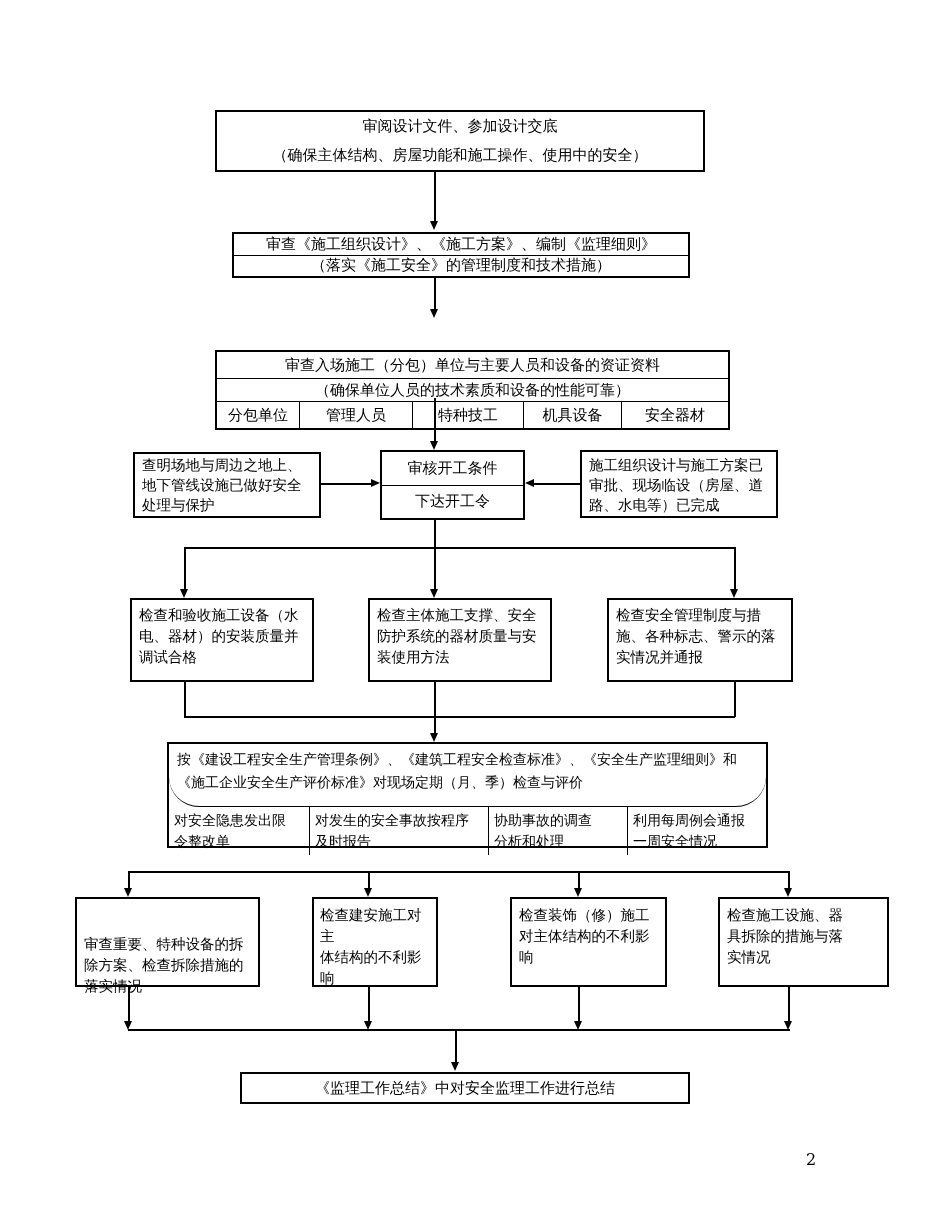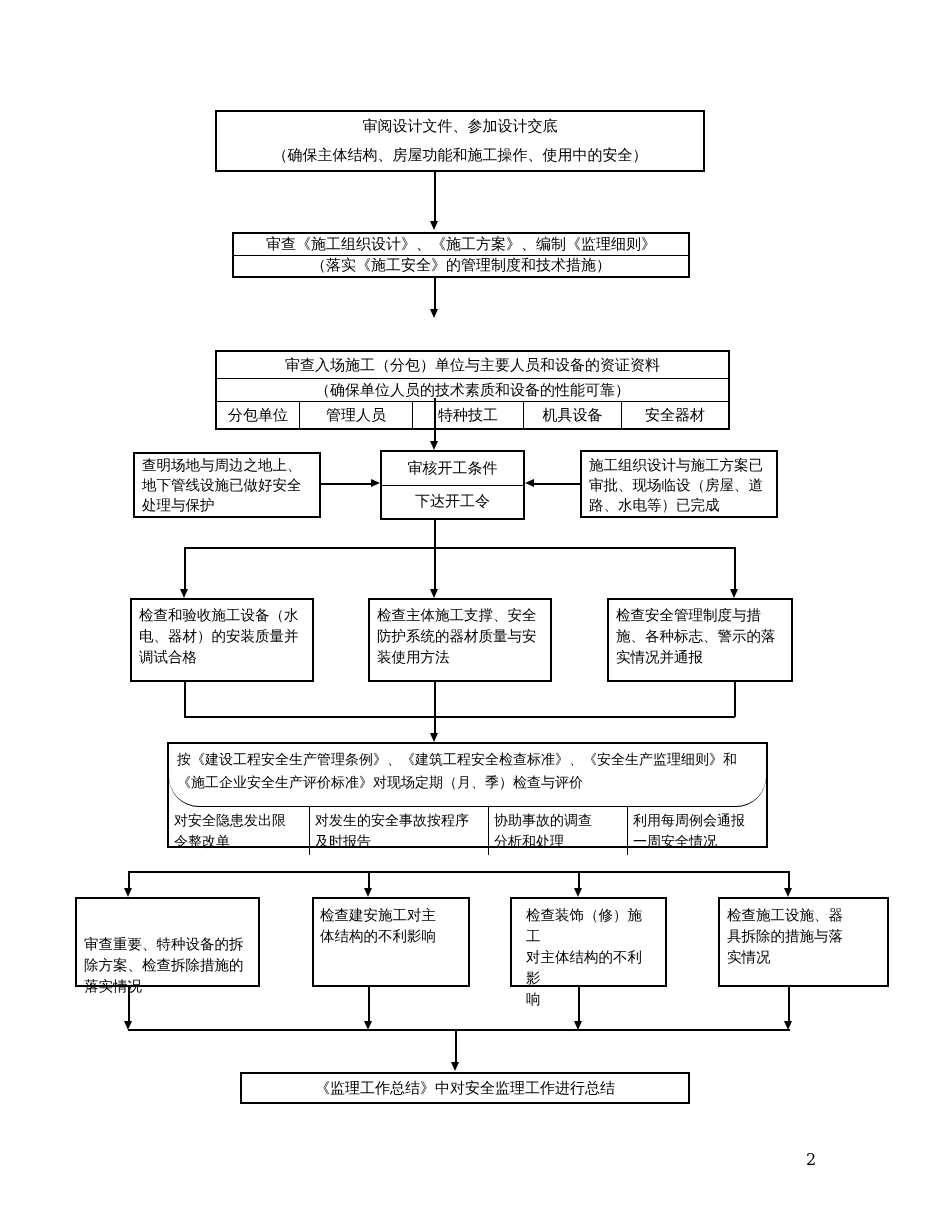--- a/index.html
+++ b/index.html
@@ -142,26 +142,26 @@
   <div class="vl" style="left:578px; top:871px; height:17px;"></div>
   <div class="ad" style="left:574px; top:888px;"></div>
   <div class="vl" style="left:788px; top:871px; height:17px;"></div>
   <div class="ad" style="left:784px; top:888px;"></div>
 
   <div class="box" style="left:75px; top:897px; width:185px; height:90px;">
     <div class="wrap" style="padding:6px 7px;margin-top:29px;">审查重要、特种设备的拆
 除方案、检查拆除措施的
 落实情况</div>
   </div>
-  <div class="box" style="left:312px; top:897px; width:158px; height:90px;">
+  <div class="box" style="left:312px; top:897px; width:126px; height:90px;">
     <div class="wrap" style="padding:6px 6px;">检查建安施工对主
 体结构的不利影响</div>
   </div>
   <div class="box" style="left:510px; top:897px; width:157px; height:90px;">
-    <div class="wrap" style="padding:6px 14px;">检查装饰（修）施工
+    <div class="wrap" style="padding:6px 7px;">检查装饰（修）施工
 对主体结构的不利影
 响</div>
   </div>
   <div class="box" style="left:718px; top:897px; width:171px; height:90px;">
     <div class="wrap" style="padding:6px 7px;">检查施工设施、器
 具拆除的措施与落
 实情况</div>
   </div>
 
   <div class="vl" style="left:128px; top:987px; height:35px;"></div>

